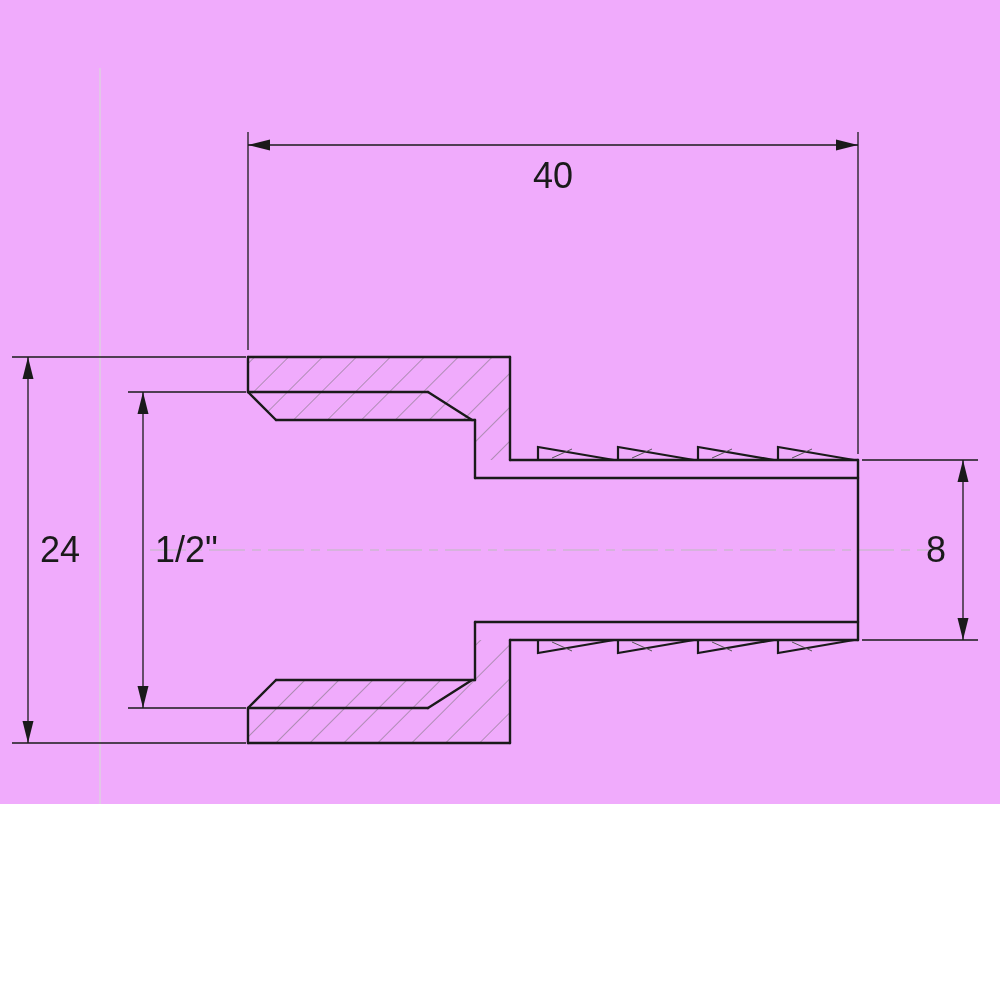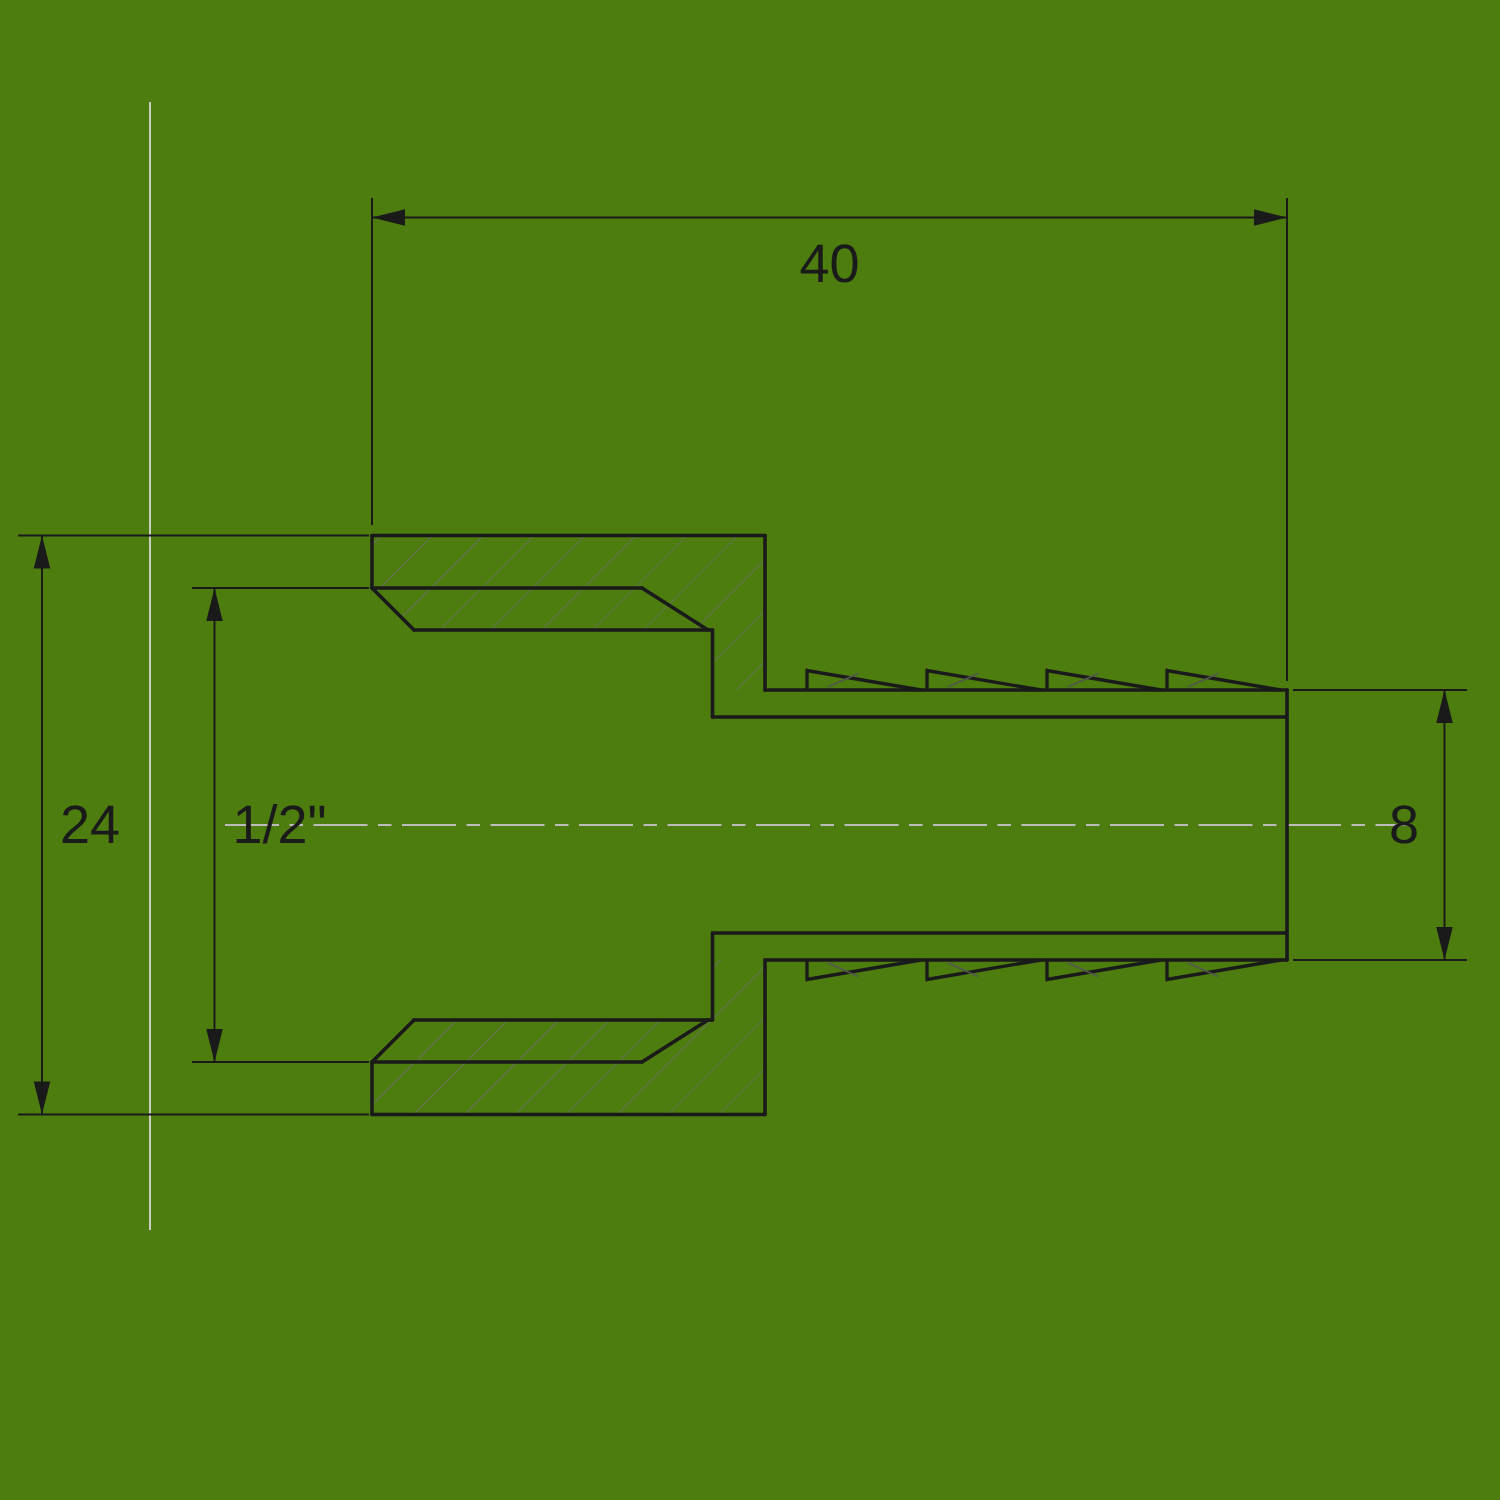--- a/index.html
+++ b/index.html
@@ -3,22 +3,22 @@
 <meta charset="utf-8">
 <style>
   html, body {
     margin: 0;
     padding: 0;
     background: #ffffff;
   }
   .canvas {
     position: relative;
     width: 1000px;
-    height: 1000px;
-    background: #4d7c0f;
+    height: 804px;
+    background: #f0abfc;
     font-family: "Liberation Sans", sans-serif;
   }
   svg { display: block; }
   text.dim-label {
     font-family: "Liberation Sans", sans-serif;
     font-size: 36px;
     fill: #1a1a1a;
   }
 </style>
 </head>

